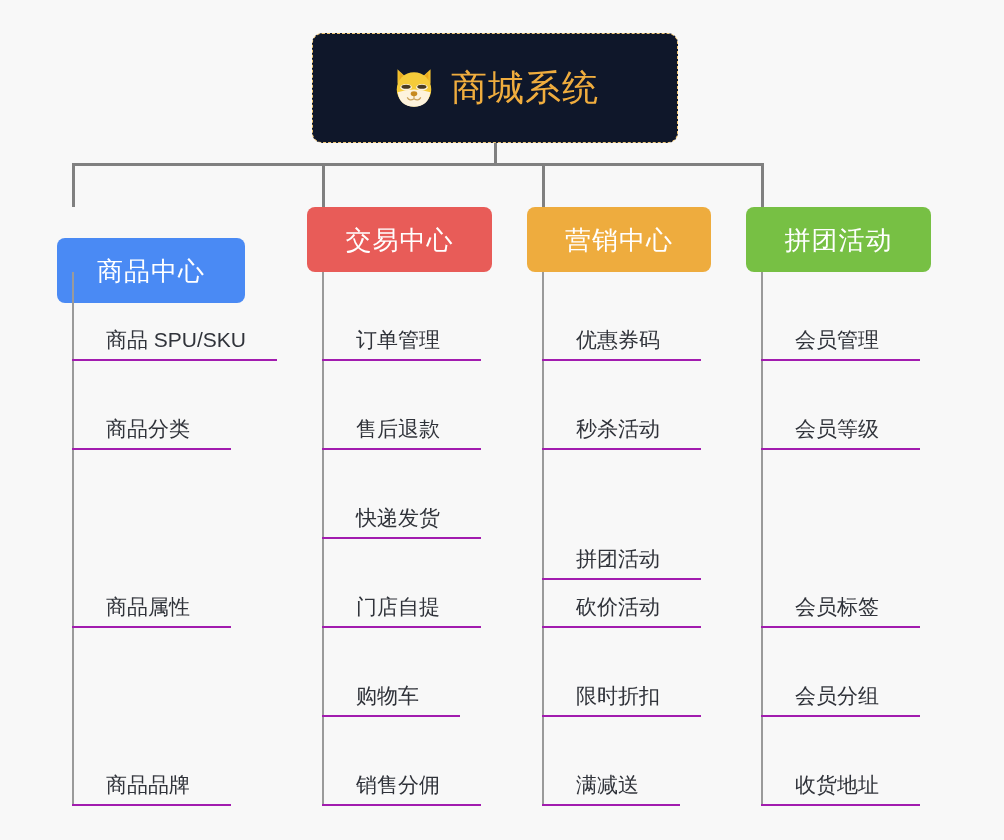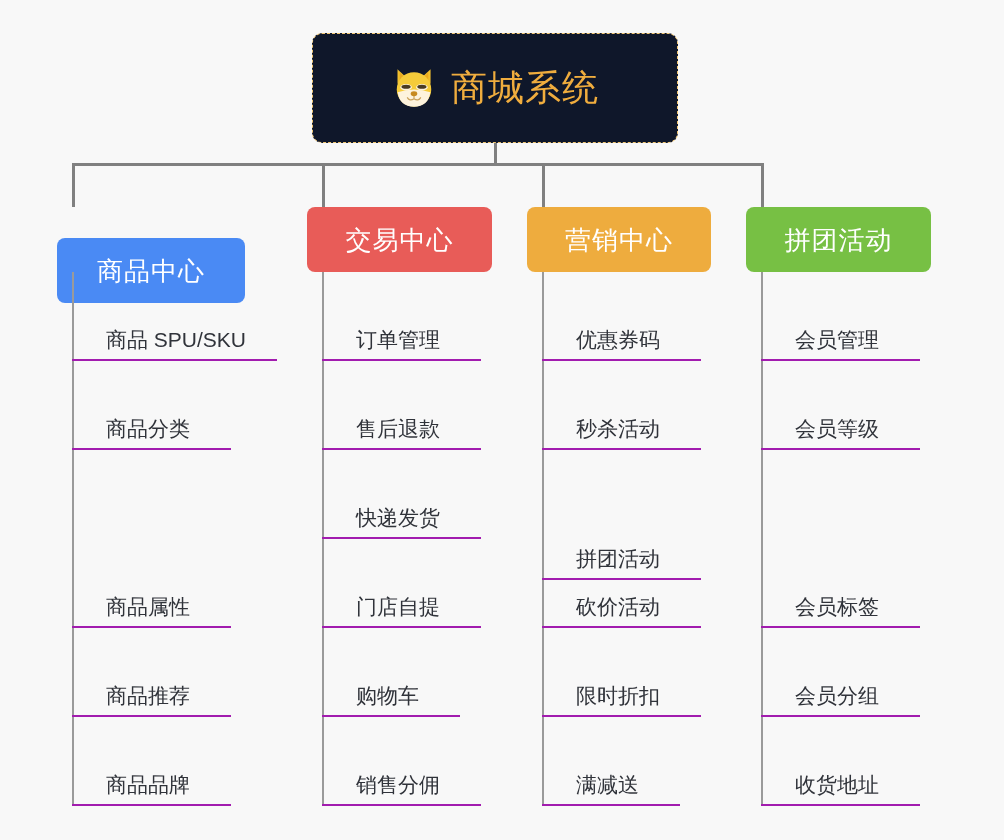--- a/index.html
+++ b/index.html
@@ -142,23 +142,20 @@
         <div class="leaf-spine" style="height: 534px;"></div>
         <div class="leaf-item" style="top: 0px; width: 205px;">
           <span class="leaf-label">商品 SPU/SKU</span>
         </div>
         <div class="leaf-item" style="top: 89px; width: 159px;">
           <span class="leaf-label">商品分类</span>
         </div>
         <div class="leaf-item" style="top: 267px; width: 159px;">
           <span class="leaf-label">商品属性</span>
         </div>
-        <div class="leaf-item" style="top: 356px; width: 159px;">
-          <span class="leaf-label">商品推荐</span>
-        </div>
         <div class="leaf-item" style="top: 445px; width: 159px;">
           <span class="leaf-label">商品品牌</span>
         </div>
       </div>
       <div class="cat-box" style="left: 307px; width: 185px; background: rgb(232, 92, 88);">
         <span class="cat-label">交易中心</span>
       </div>
       <div class="leaf-col" style="left: 322px; width: 260px; height: 534px;">
         <div class="leaf-spine" style="height: 534px;"></div>
         <div class="leaf-item" style="top: 0px; width: 159px;">

